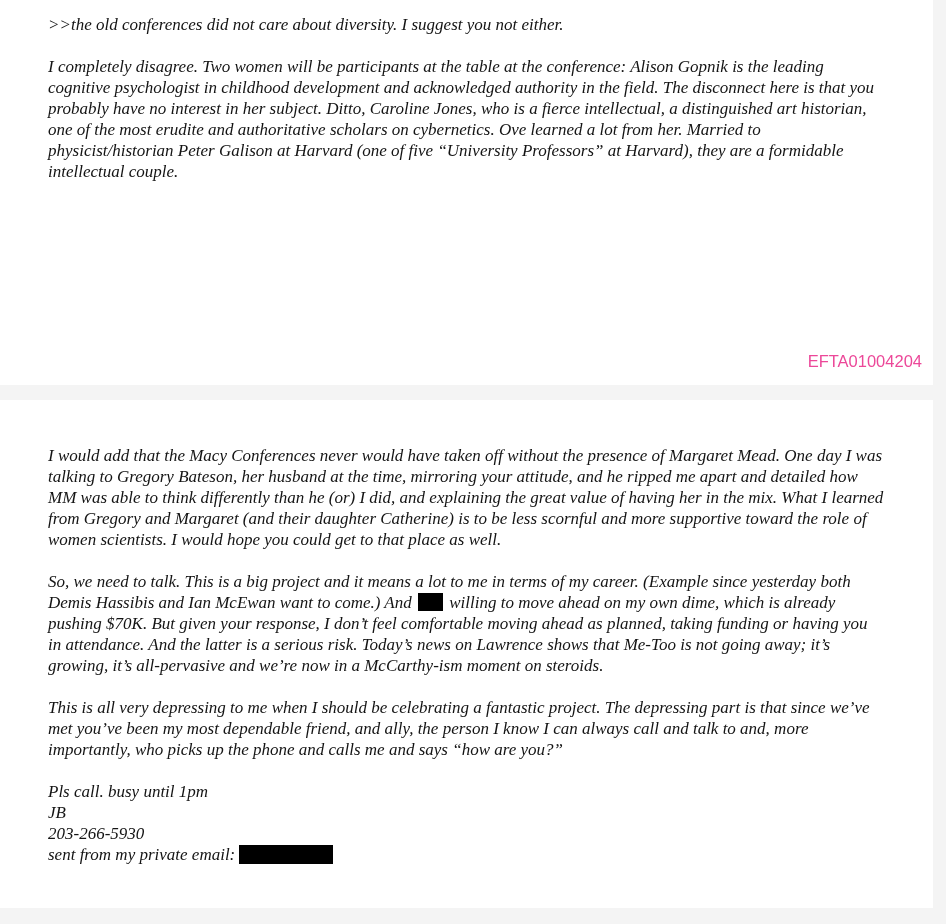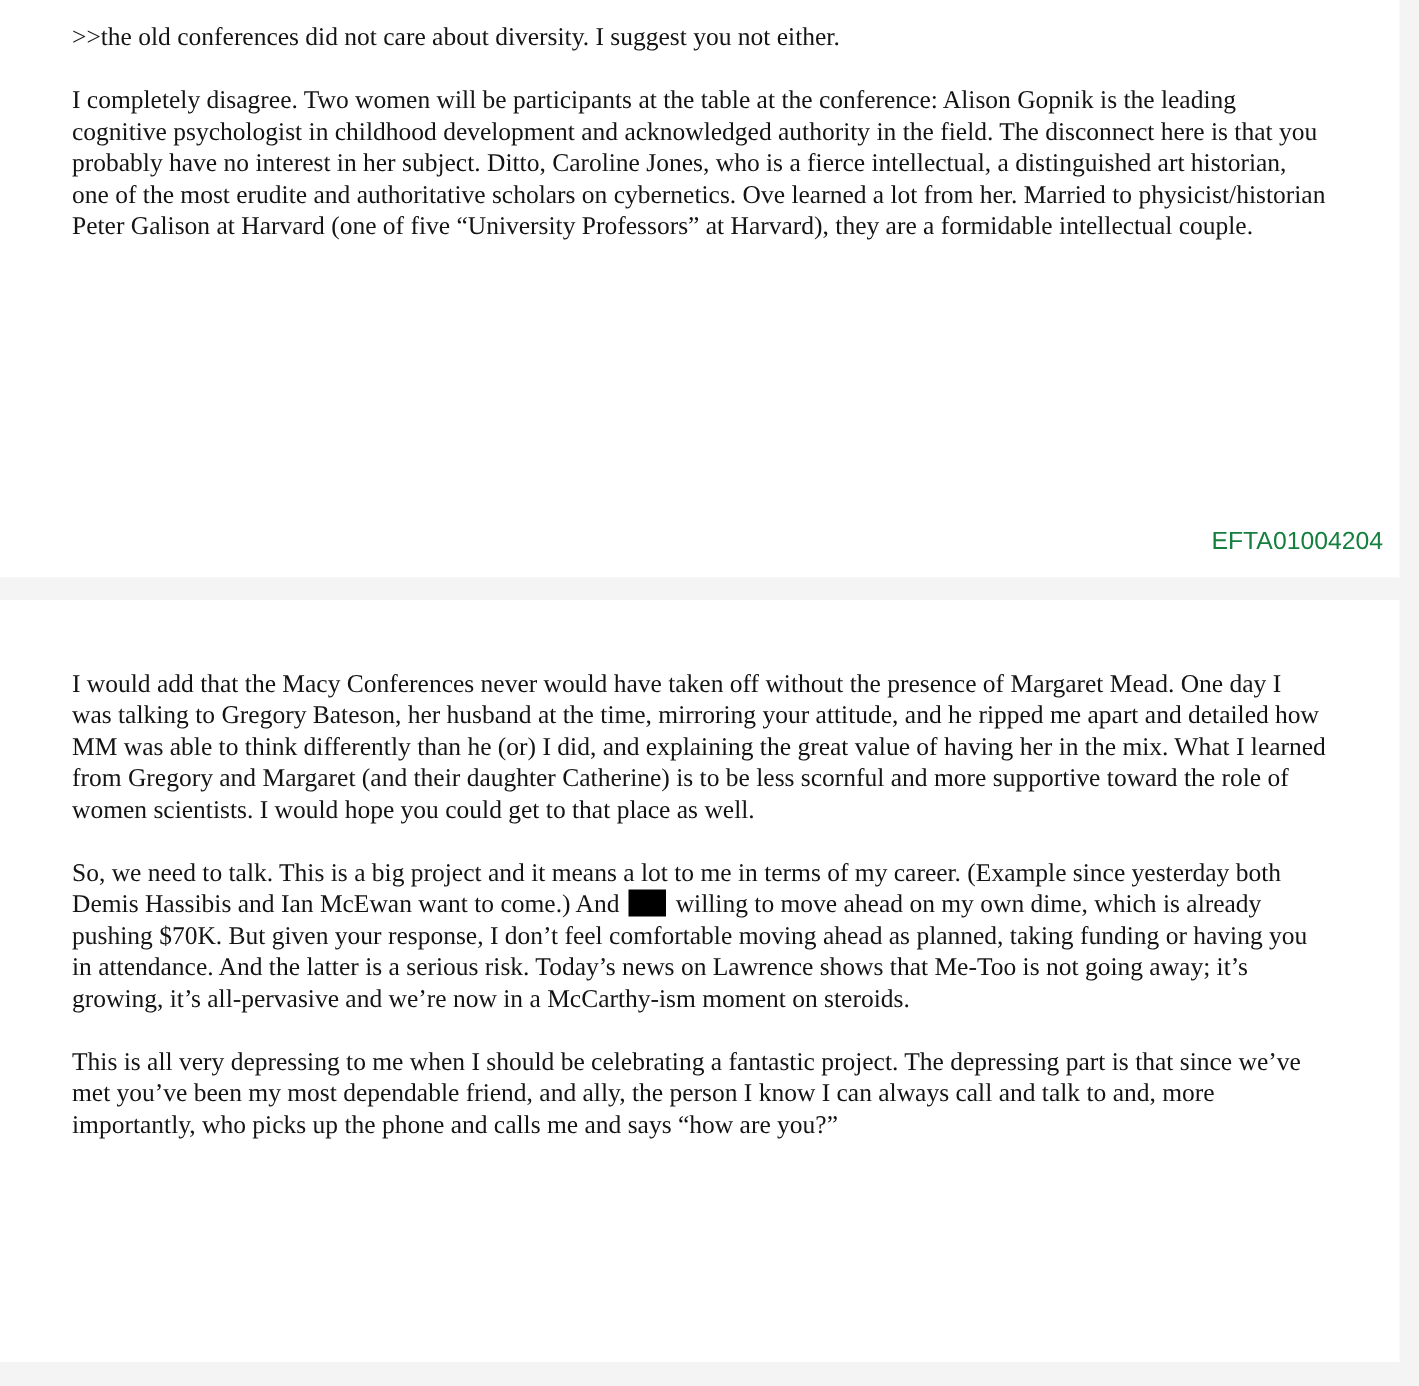--- a/index.html
+++ b/index.html
@@ -20,28 +20,28 @@
   .page-separator {
     position: absolute; left: 0; top: 385px;
     width: 946px; height: 27px;
     background: #f4f4f4;
   }
   .page-content {
     padding: 14px 49px 0 48px;
     font-size: 17px;
     line-height: 21px;
   }
-  .para { margin-bottom: 21px; }
+  .para { margin-bottom: 21px; font-style: italic; }
   .para:last-child { margin-bottom: 0; }
   .bates {
     position: absolute;
     top: 352px; right: 11px;
     font-family: "Liberation Sans", "DejaVu Sans", sans-serif;
     font-size: 16.5px;
-    color: #15803d;
+    color: #ec4899;
   }
   .page-2 .page-content { padding-top: 45px; }
   .redaction-inline {
     display: inline-block;
     width: 25px; height: 18px;
     background: #000;
     vertical-align: -3px;
     margin: 0 2px;
   }
   .redaction-email {
@@ -66,16 +66,22 @@
     <div class="bates">EFTA01004204</div>
   </div>
 
   <div class="page-separator"></div>
 
   <div class="page page-2">
     <div class="page-content">
       <p class="para">I would add that the Macy Conferences never would have taken off without the presence of Margaret Mead. One day I was talking to Gregory Bateson, her husband at the time, mirroring your attitude, and he ripped me apart and detailed how MM was able to think differently than he (or) I did, and explaining the great value of having her in the mix. What I learned from Gregory and Margaret (and their daughter Catherine) is to be less scornful and more supportive toward the role of women scientists. I would hope you could get to that place as well.</p>
       <p class="para"><span>So, we need to talk. This is a big project and it means a lot to me in terms of my career. (Example since yesterday both Demis Hassibis and Ian McEwan want to come.) And</span> <span class="redaction-inline"></span> <span>willing to move ahead on my own dime, which is already pushing $70K. But given your response, I don’t feel comfortable moving ahead as planned, taking funding or having you in attendance. And the latter is a serious risk. Today’s news on Lawrence shows that Me-Too is not going away; it’s growing, it’s all-pervasive and we’re now in a McCarthy-ism moment on steroids.</span></p>
       <p class="para">This is all very depressing to me when I should be celebrating a fantastic project. The depressing part is that since we’ve met you’ve been my most dependable friend, and ally, the person I know I can always call and talk to and, more importantly, who picks up the phone and calls me and says “how are you?”</p>
+      <div class="para">
+        <div class="sig-line">Pls call. busy until 1pm</div>
+        <div class="sig-line">JB</div>
+        <div class="sig-line">203-266-5930</div>
+        <div class="sig-line"><span>sent from my private email:</span><span class="redaction-email"></span></div>
+      </div>
     </div>
   </div>
 
 </div>
 
 </body></html>

